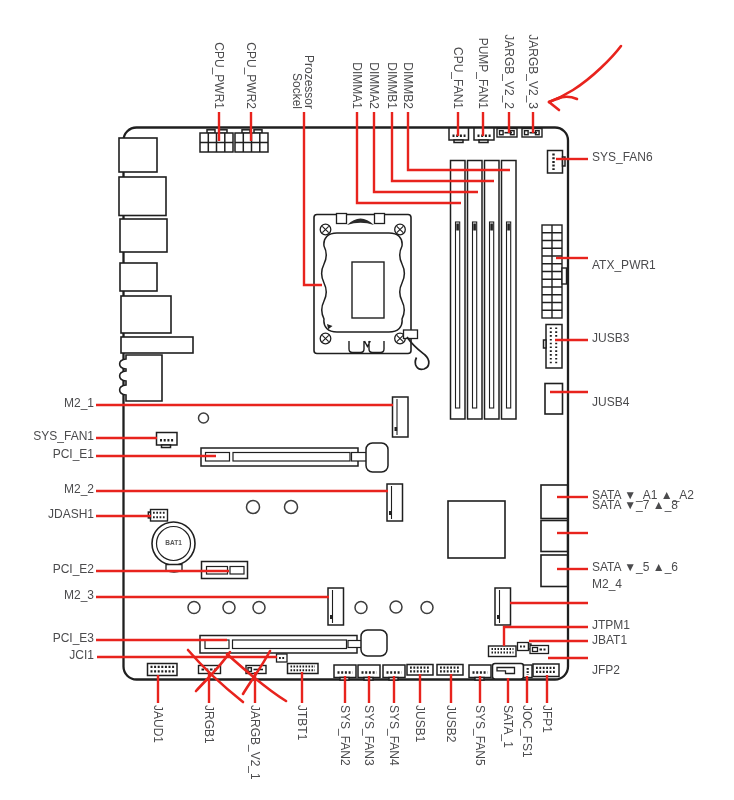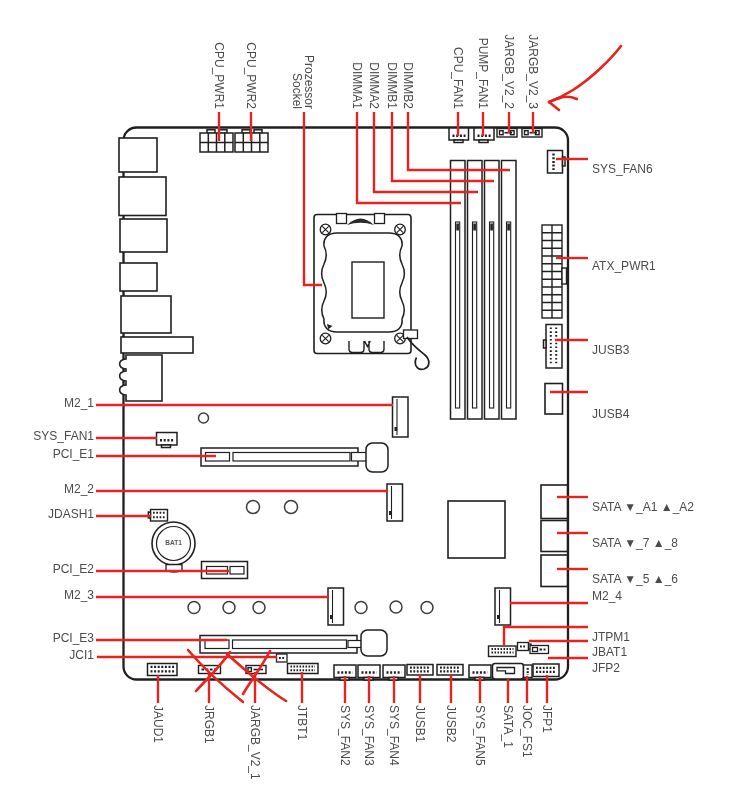--- a/index.html
+++ b/index.html
@@ -1,20 +1,20 @@
 <!DOCTYPE html>
 <html><head>
 <meta charset="utf-8">
 <style>
   html,body{margin:0;padding:0;background:#fff;}
   #stage{position:relative;width:734px;height:800px;background:#fff;overflow:hidden;
          font-family:"Liberation Sans",sans-serif;}
   #drawing{position:absolute;left:0;top:0;}
   .lbl{position:absolute;font-size:12px;line-height:12px;color:#4b4b4d;white-space:nowrap;z-index:5;}
-  .lbl-right{left:592px;margin-top:12px;}
+  .lbl-right{left:592px;}
   .lbl-left{right:640px;width:120px;text-align:right;}
   .rot{transform:rotate(90deg);transform-origin:0 0;width:88px;}
   .rot-top{text-align:right;top:21px;}
   .rot-bot{text-align:left;top:705px;}
   .rot .ln{display:block;line-height:12px;}
   .bat-lbl{position:absolute;left:159px;top:539px;width:29px;text-align:center;
            font-size:6.5px;font-weight:bold;color:#555;z-index:4;}
 </style>
 </head>
 <body>
@@ -360,30 +360,30 @@
 <div class="lbl rot rot-top" style="left:363px">DIMMA1</div>
 <div class="lbl rot rot-top" style="left:380px">DIMMA2</div>
 <div class="lbl rot rot-top" style="left:398px">DIMMB1</div>
 <div class="lbl rot rot-top" style="left:414px">DIMMB2</div>
 <div class="lbl rot rot-top" style="left:464px">CPU_FAN1</div>
 <div class="lbl rot rot-top" style="left:489px">PUMP_FAN1</div>
 <div class="lbl rot rot-top" style="left:515px">JARGB_V2_2</div>
 <div class="lbl rot rot-top" style="left:539px">JARGB_V2_3</div>
 
 <div class="lbl lbl-right" style="top:151px">SYS_FAN6</div>
-<div class="lbl lbl-right" style="top:248px">ATX_PWR1</div>
+<div class="lbl lbl-right" style="top:259px">ATX_PWR1</div>
 <div class="lbl lbl-right" style="top:332px">JUSB3</div>
 <div class="lbl lbl-right" style="top:396px">JUSB4</div>
 <div class="lbl lbl-right" style="top:489px">SATA ▼_A1 ▲_A2</div>
-<div class="lbl lbl-right" style="top:525px">SATA ▼_7 ▲_8</div>
+<div class="lbl lbl-right" style="top:499px">SATA ▼_7 ▲_8</div>
 <div class="lbl lbl-right" style="top:561px">SATA ▼_5 ▲_6</div>
 <div class="lbl lbl-right" style="top:578px">M2_4</div>
 <div class="lbl lbl-right" style="top:619px">JTPM1</div>
 <div class="lbl lbl-right" style="top:634px">JBAT1</div>
-<div class="lbl lbl-right" style="top:650px">JFP2</div>
+<div class="lbl lbl-right" style="top:664px">JFP2</div>
 
 <div class="lbl lbl-left" style="top:397px">M2_1</div>
 <div class="lbl lbl-left" style="top:430px">SYS_FAN1</div>
 <div class="lbl lbl-left" style="top:448px">PCI_E1</div>
 <div class="lbl lbl-left" style="top:483px">M2_2</div>
 <div class="lbl lbl-left" style="top:508px">JDASH1</div>
 <div class="lbl lbl-left" style="top:563px">PCI_E2</div>
 <div class="lbl lbl-left" style="top:589px">M2_3</div>
 <div class="lbl lbl-left" style="top:632px">PCI_E3</div>
 <div class="lbl lbl-left" style="top:649px">JCI1</div>

